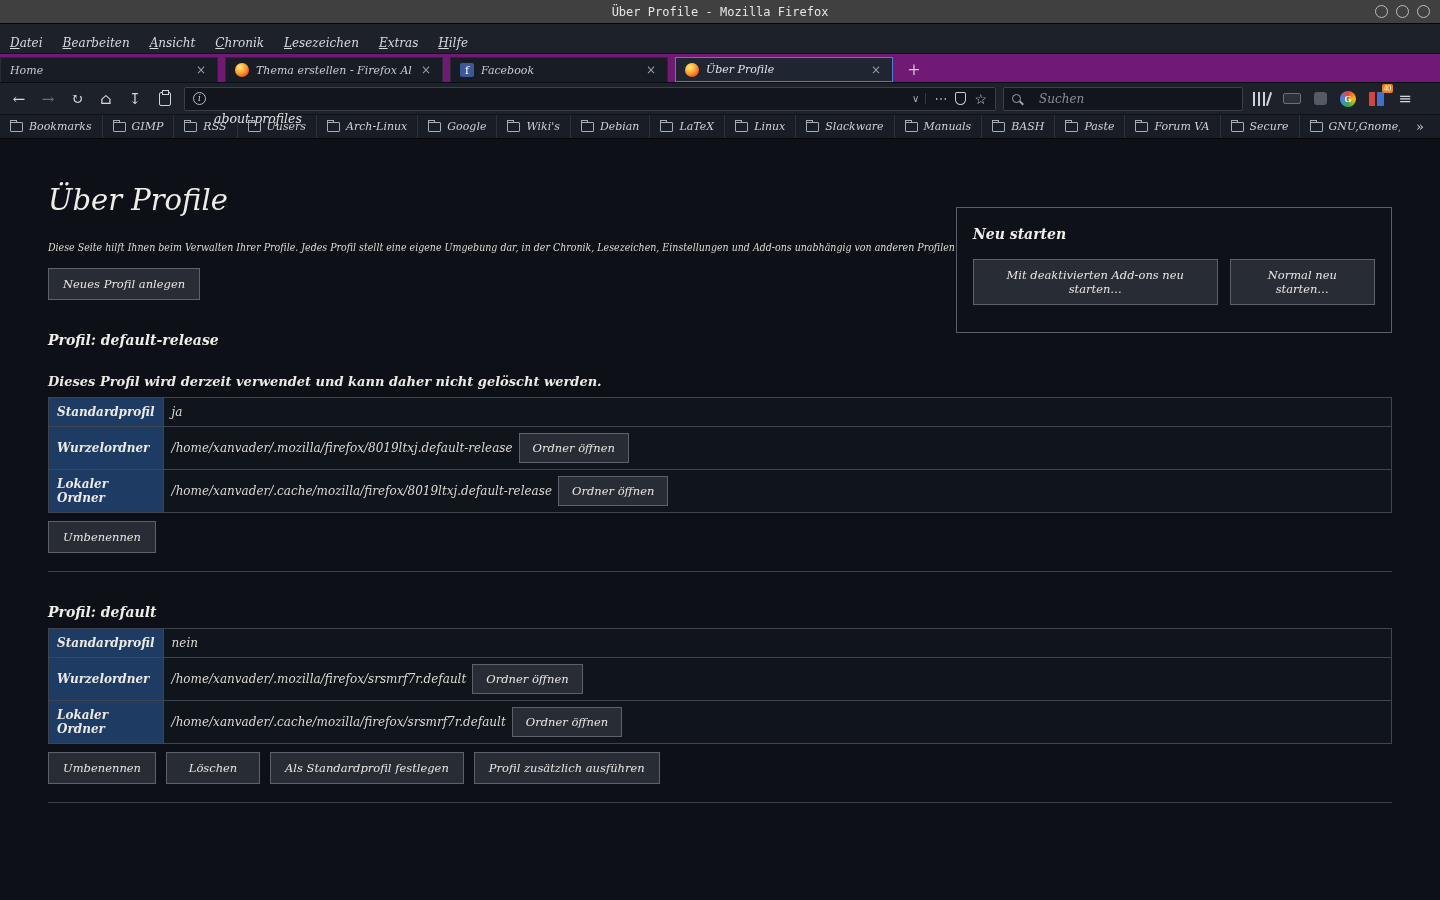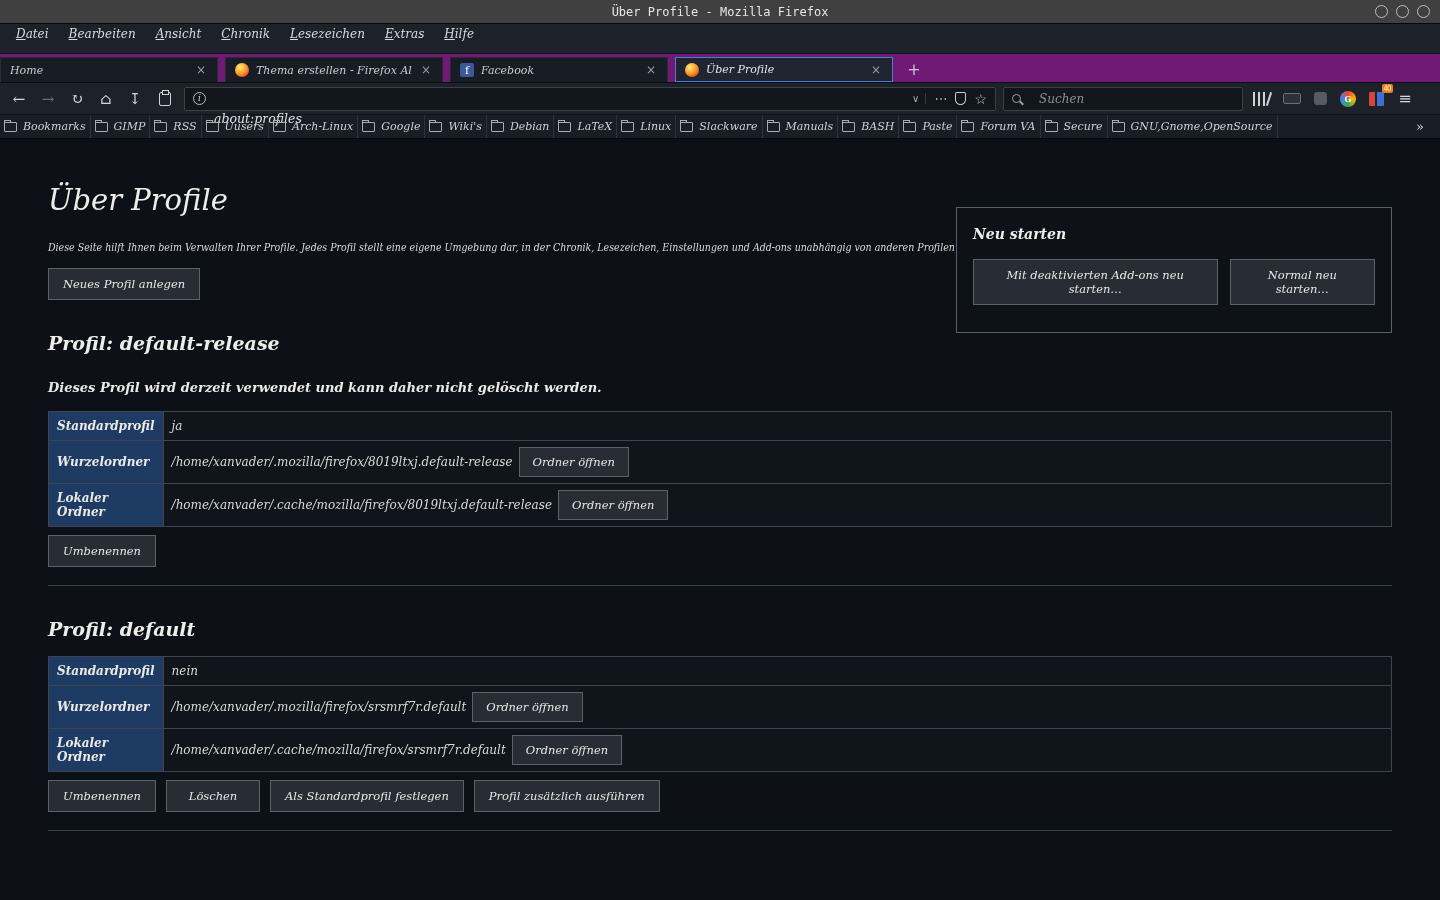--- a/index.html
+++ b/index.html
@@ -14,22 +14,22 @@
   .titlebar {
     height:24px; background:#404040; position:relative;
     display:flex; align-items:center; justify-content:center;
     font-family:"DejaVu Sans Mono", monospace; font-style:normal;
     font-size:12px; color:#e5e5e5; border-bottom:1px solid #05070a;
   }
   .window-controls { position:absolute; right:10px; top:5px; display:flex; gap:8px; }
   .win-circle { width:13px; height:13px; border:1px solid #b9bec5; border-radius:50%; }
   
   .menubar {
-    height:30px; background:#1d212a; display:flex; align-items:flex-start;
-    padding-left:6px; font-size:12px; border-bottom:1px solid #10131a;
+    height:30px; background:#1d212a; display:flex; align-items:flex-end;
+    font-size:12px; border-bottom:1px solid #10131a;
   }
   .menu-item { display:inline-block; padding:3px 10px; color:#d9dade; cursor:default; }
   .menu-item::first-letter { text-decoration:underline; }
   
   .tabbar {
     height:29px; background:#701a75; display:flex; align-items:stretch;
     padding-top:3px; gap:7px; border-bottom:1px solid #0a0d12;
   }
   .tab {
     width:218px; display:flex; align-items:center; gap:7px; padding:0 9px;
@@ -105,21 +105,21 @@
     background:linear-gradient(to right, #d8433b 0 6px, transparent 6px 8px, #3f6fd1 8px 14px); border-radius:1px; }
   .badge { position:absolute; top:-8px; right:-9px; background:#e8821e; color:#fff;
     font-size:7.5px; font-style:normal; line-height:9px; padding:0 2px; border-radius:2px; }
   .hamburger { font-size:16px; }
   
   .bookmarksbar {
     height:24px; background:#191d25; display:flex; align-items:center;
     font-size:11px; color:#cfd1d5; border-bottom:1px solid #05070a;
   }
   .bm-list { display:flex; flex:1; height:100%; overflow:hidden; }
-  .bm { display:flex; align-items:center; gap:6px; padding:0 4px;
+  .bm { display:flex; align-items:center; gap:6px; padding:0 10px;
     border-right:1px solid #2c313a; white-space:nowrap; flex:none; }
   .folder { width:13px; height:10px; border:1px solid #a7adb5; border-radius:1px; position:relative; flex:none; }
   .folder::before { content:""; position:absolute; top:-3px; left:-1px; width:5px; height:2px;
     border:1px solid #a7adb5; border-bottom:none; }
   .bm-overflow { flex:none; width:40px; text-align:center; font-style:normal; font-size:13px; color:#cfd1d5; }
   
   .content { height:761px; background:#0d1016; padding:0 48px; position:relative; overflow:hidden; }
   .page-title { font-size:29px; font-weight:normal; color:#efede8; padding-top:44px; }
   .page-desc { margin-top:24px; font-size:11px; color:#dcdad5; white-space:nowrap;
     transform:scaleX(0.86); transform-origin:left center; }
@@ -128,23 +128,23 @@
     font-family:"DejaVu Serif", serif; font-style:italic; font-size:11.5px;
     padding:8px 14px; cursor:default; text-align:center;
   }
   .create-btn { margin-top:14px; }
   .restart-box {
     position:absolute; top:68px; right:48px; width:436px; height:126px;
     background:#0e1117; border:1px solid #5a5f68; padding:18px 16px;
   }
   .restart-title { font-size:14px; font-weight:bold; color:#efede8; }
   .restart-buttons { margin-top:17px; display:flex; gap:12px; }
-  .profile-heading { margin-top:32px; font-size:19px; font-weight:bold; color:#efede8; }
+  .profile-heading { margin-top:32px; font-size:14px; font-weight:bold; color:#efede8; }
   .profile-note { margin-top:26px; font-size:13px; font-weight:bold; color:#eceae5; }
-  .profile-table { width:100%; border-collapse:collapse; margin-top:16px; background:#10141b;padding-left:30px; }
+  .profile-table { width:100%; border-collapse:collapse; margin-top:8px; background:#10141b;padding-left:30px; }
   .profile-table th {
     width:99px; background:#1e3c63; border:1px solid #3f4450; text-align:left;
     padding:7px 8px; font-size:12px; font-weight:bold; color:#eceae5; vertical-align:middle;
   }
   .profile-table td { border:1px solid #3f4450; padding:6px 8px; font-size:12px; color:#dcdad5; }
   .cellwrap { display:flex; align-items:center; gap:6px; }
   .btn-small { padding:7px 13px; flex:none; }
   .profile-actions { margin-top:8px; display:flex; gap:10px;align-items:center; }
   .btn-action { min-width:94px; }
   .section-divider { border:none; border-top:1px solid #3a3f48; margin-top:18px; }

